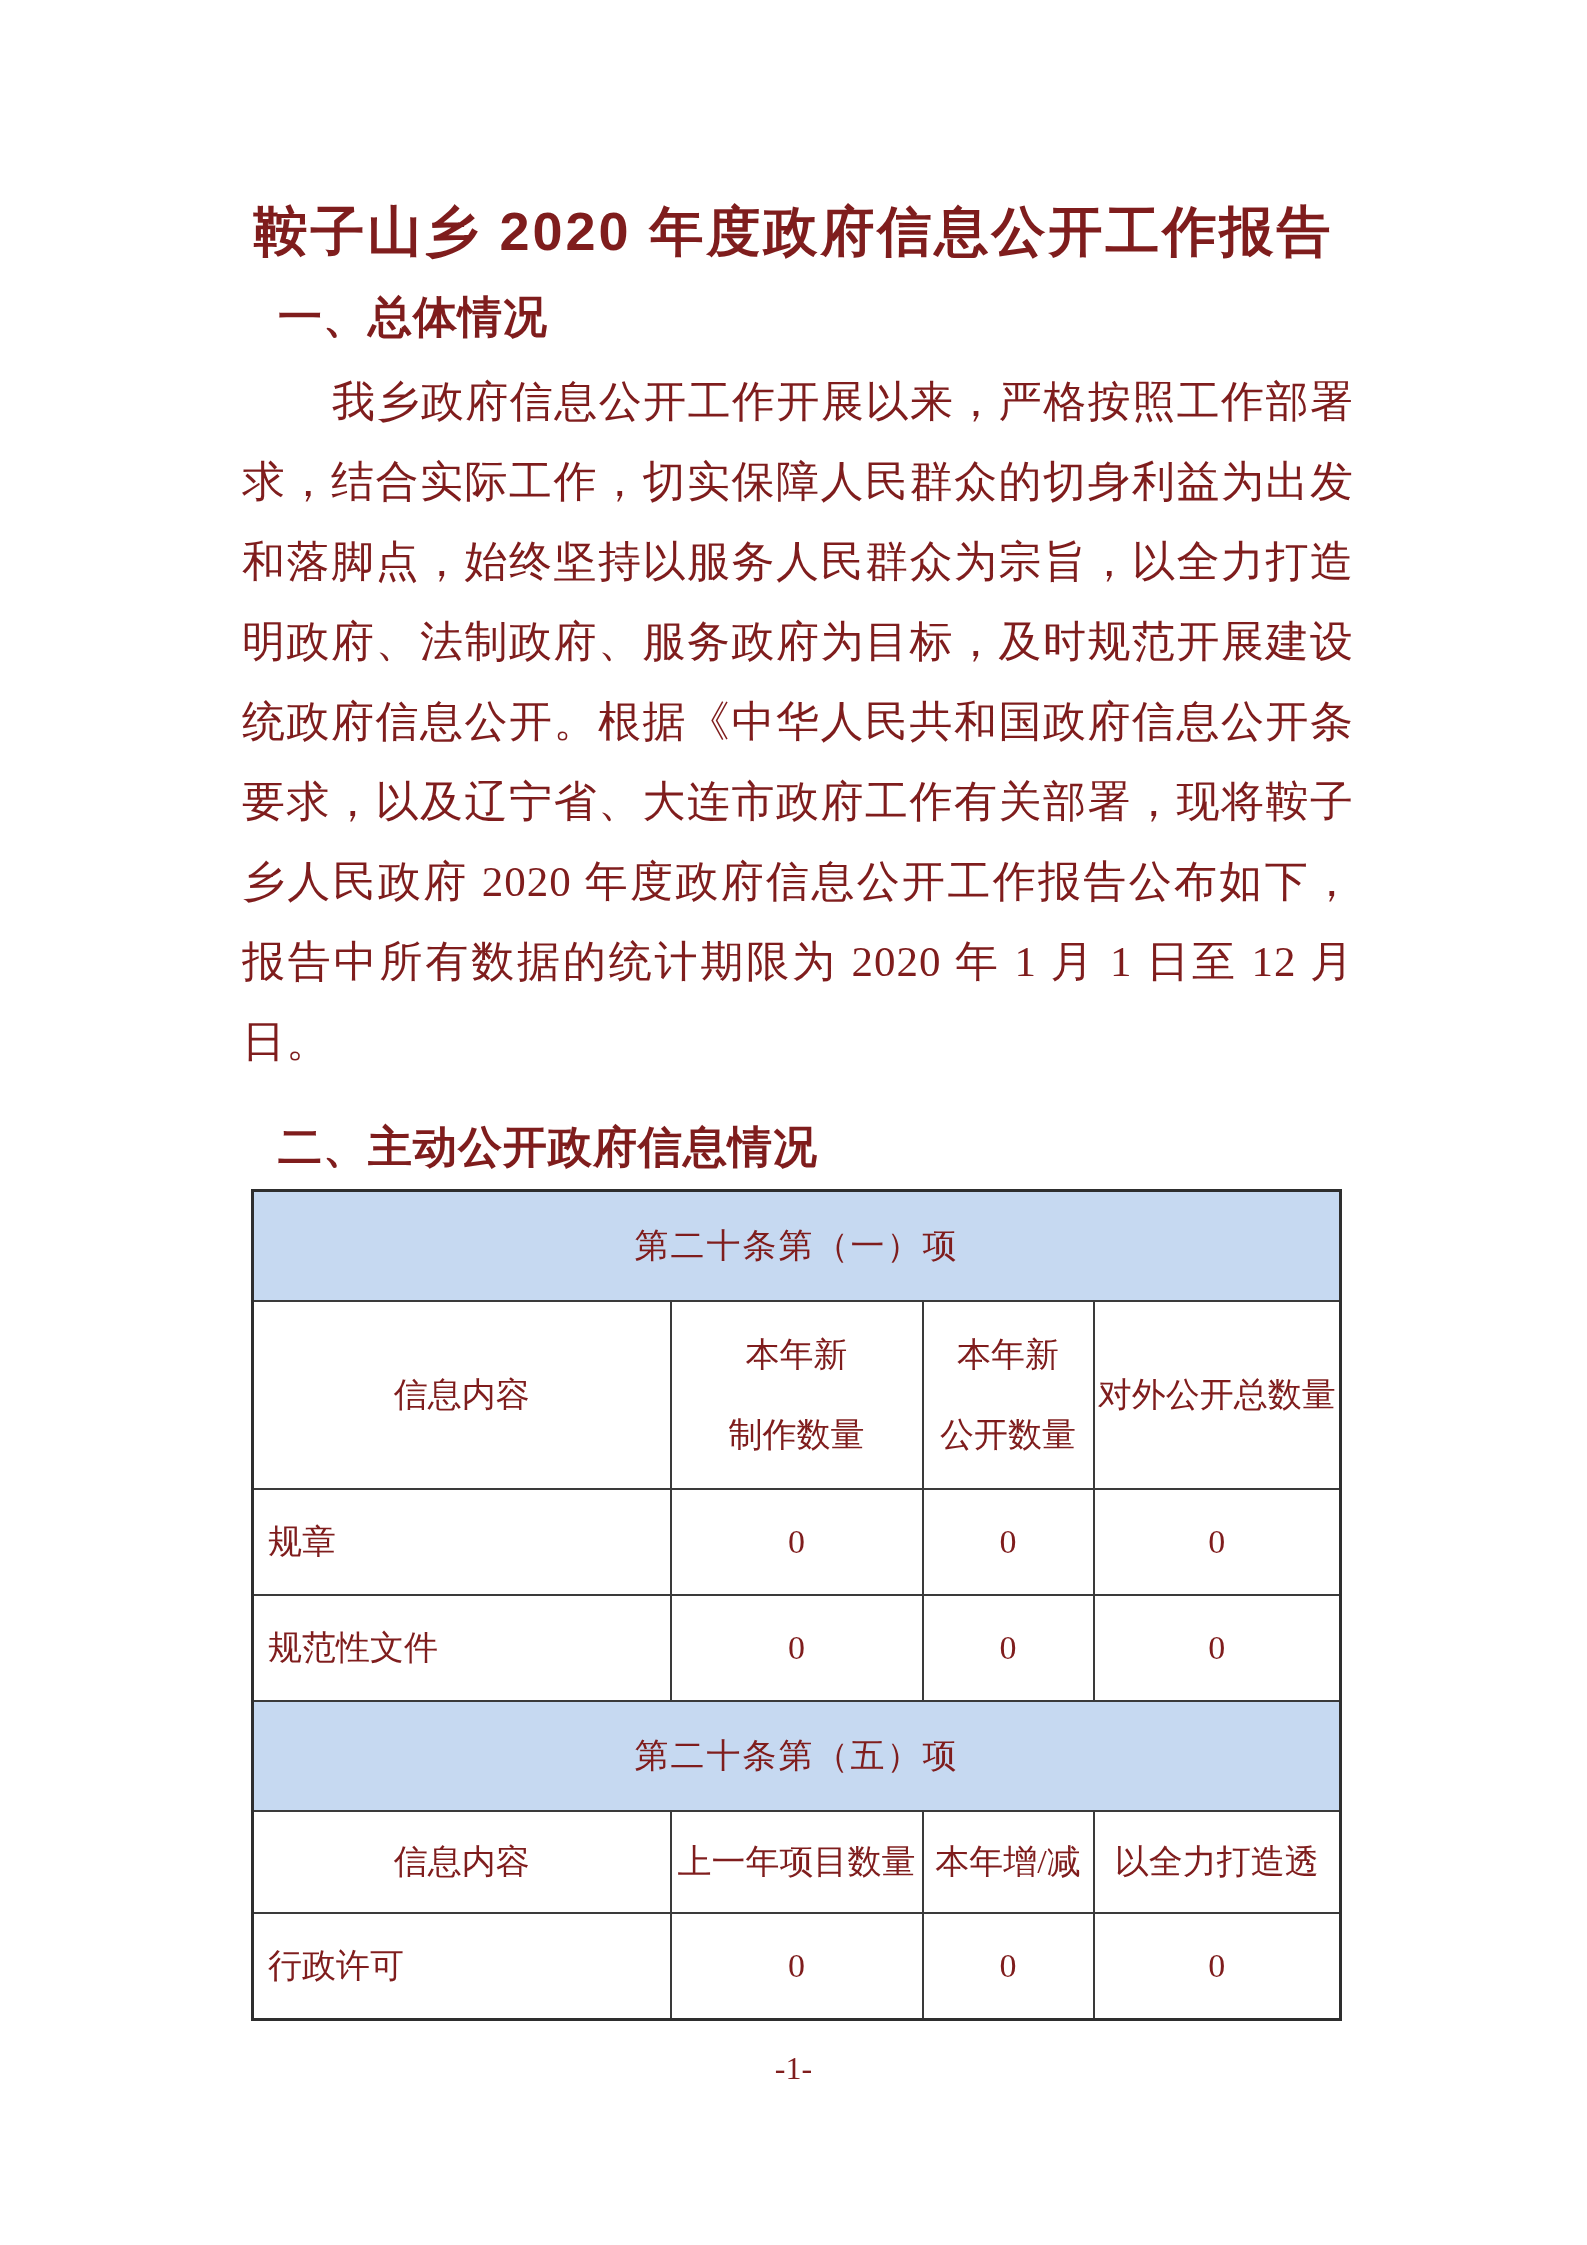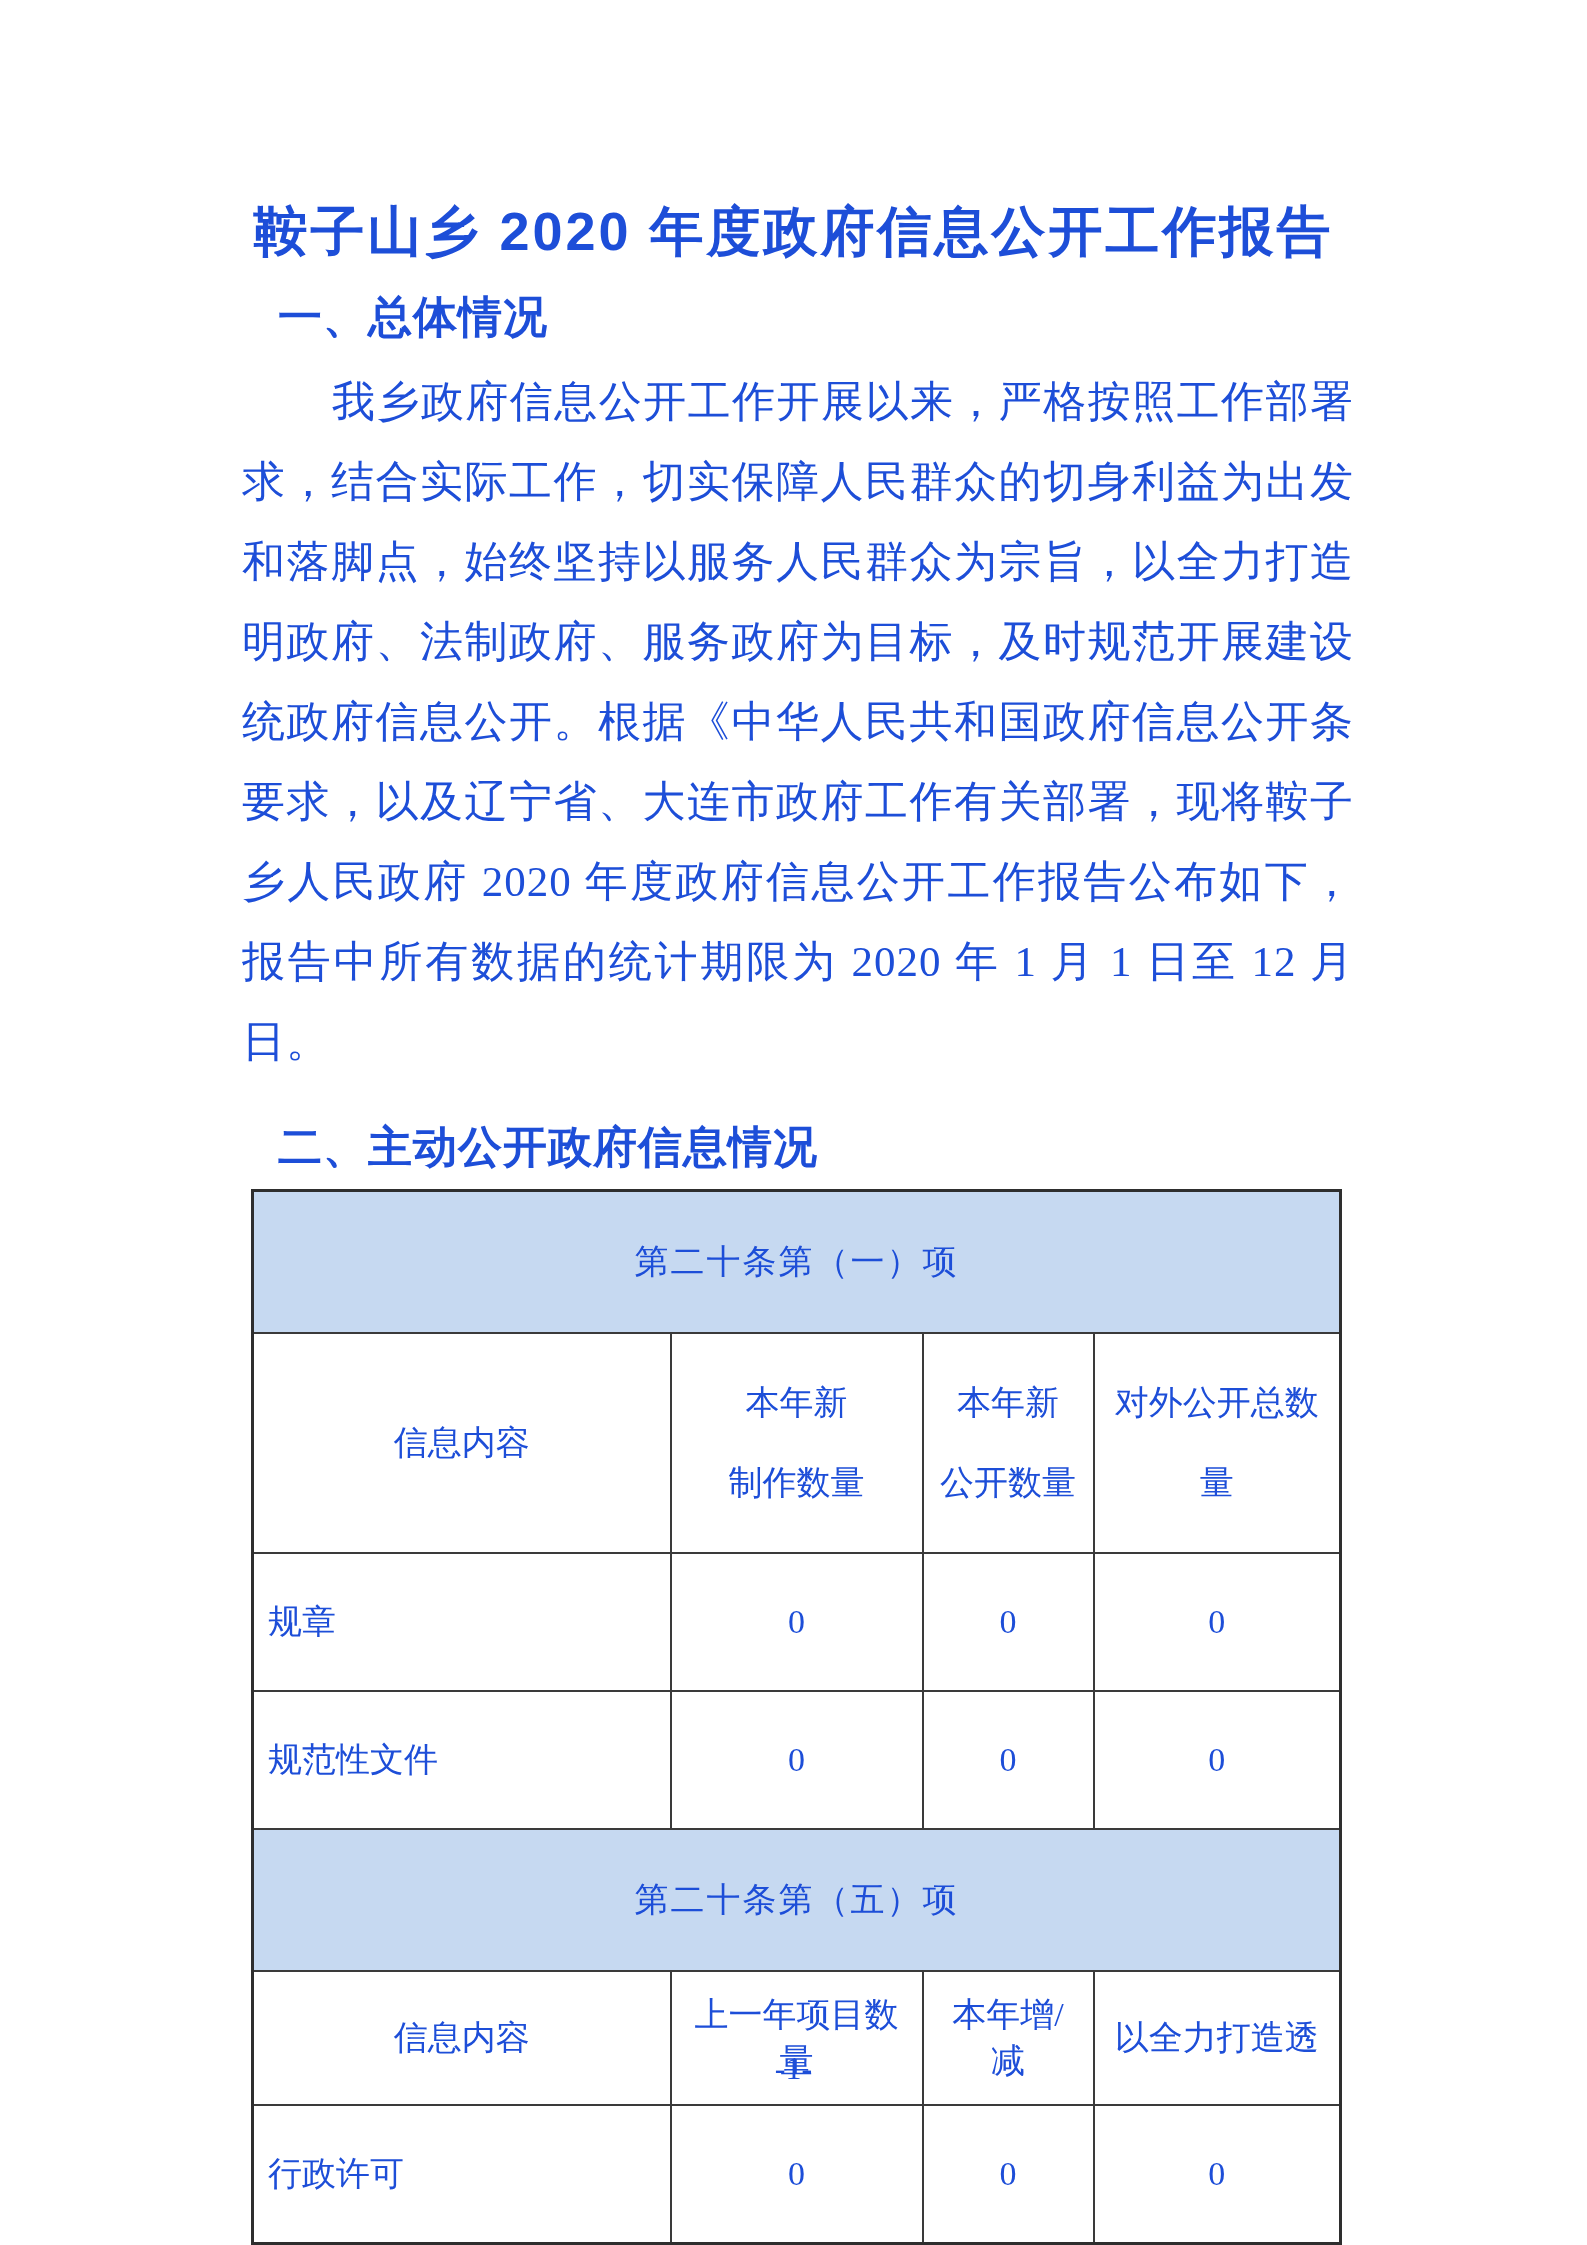--- a/index.html
+++ b/index.html
@@ -1,19 +1,19 @@
 <!DOCTYPE html>
 <html><head>
 <meta charset="utf-8">
 <style>
   html,body{margin:0;padding:0;background:#ffffff;}
   .page{
     position:relative;
     width:1587px;height:2245px;
-    background:#ffffff;color:#1d4ed8;
+    background:#ffffff;color:#7f1d1d;
     font-family:"Liberation Serif",serif;
     overflow:hidden;
   }
   .doc-title{
     position:absolute;top:196px;left:0;width:1587px;
     text-align:center;
     font-family:"Liberation Sans",sans-serif;
     font-weight:bold;font-size:54px;letter-spacing:3px;
     white-space:nowrap;
   }
@@ -35,21 +35,21 @@
   .pline.last{text-align-last:left;}
   table.report{
     position:absolute;top:1189px;left:251px;
     width:1088px;table-layout:fixed;
     border-collapse:collapse;
     border:3px solid #2e2e2e;
     font-size:34px;
   }
   table.report td{
     border:2px solid #3a3a3a;
-    padding:16px;margin:0;
+    padding:0;margin:0;
     text-align:center;vertical-align:middle;
     overflow:hidden;
   }
   tr.band td{background:#c6d9f1;height:108px;letter-spacing:2px;}
   tr.hrow1 td{height:186px;line-height:80px;border-radius:6px;}
   tr.hrow2 td{height:100px;}
   tr.drow td{height:104px;}
   td.two-line{white-space:pre-line;}
   tr.drow td.label{text-align:left;padding-left:14px;margin-left:42px;}
   .page-number{

